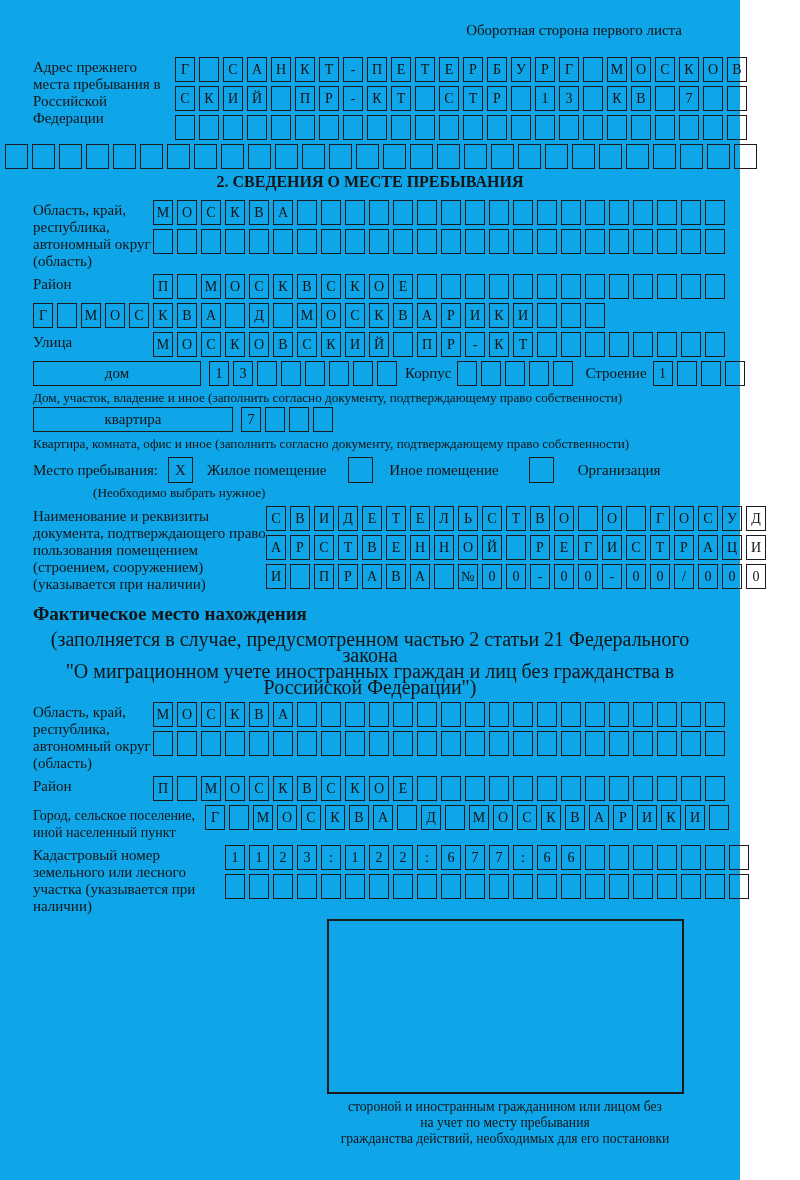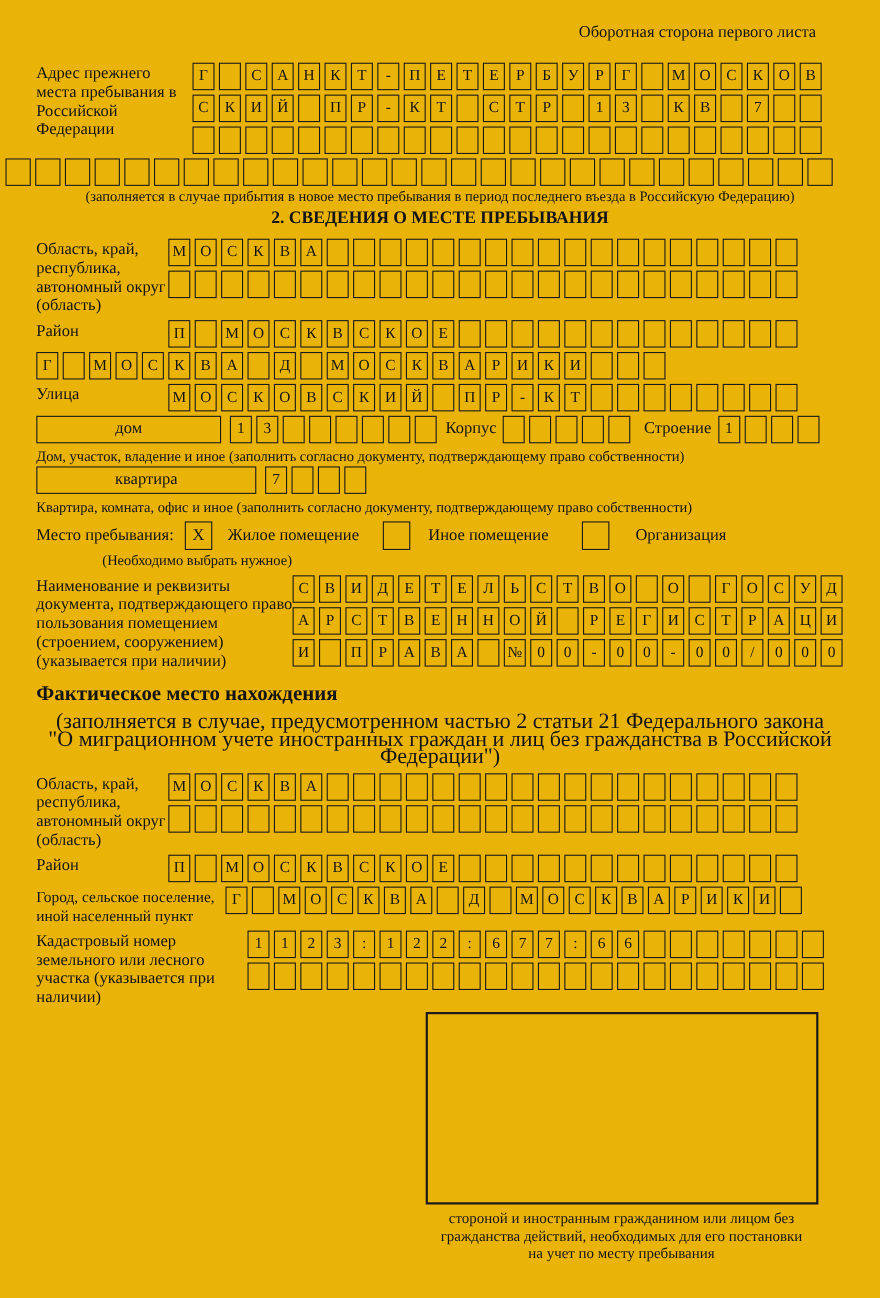--- a/index.html
+++ b/index.html
@@ -1,21 +1,21 @@
 <!DOCTYPE html>
 <html><head>
 <meta charset="utf-8">
 <style>
   html,body{margin:0;padding:0;background:#fff;}
   .page{
     position:relative;
-    width:800px;height:1180px;
+    width:740px;height:1180px;
     box-sizing:border-box;
     padding:22px 33px 0 33px;
-    background:#eab308;
+    background:#0ea5e9;
     color:#141414;
     font-family:"Liberation Serif", serif;
   }
   .side-note{ text-align:right; font-size:15px; padding-right:25px; margin-bottom:18px;}
   
   .cells{display:flex; flex-wrap:nowrap;}
   .cell{
     display:inline-flex; flex:none;
     width:20px; height:25px; box-sizing:border-box;
     border:1.6px solid #1b1b1b; margin-right:4px;
@@ -160,21 +160,20 @@
       <span class="cell"></span>
       <span class="cell"></span>
       <span class="cell"></span>
       <span class="cell"></span>
       <span class="cell"></span>
       <span class="cell"></span>
       <span class="cell"></span>
       <span class="cell"></span>
       <span class="cell"></span>
     </div>
-  <div class="caption center">(заполняется в случае прибытия в новое место пребывания в период последнего въезда в Российскую Федерацию)</div>
 
   <div class="h-main">2. СВЕДЕНИЯ О МЕСТЕ ПРЕБЫВАНИЯ</div>
 
   <div class="frow">
     <div class="flabel lbl118">Область, край, республика, автономный округ (область)</div>
     <div class="rowstack">
       <div class="cells">
           <span class="cell">М</span>
           <span class="cell">О</span>
           <span class="cell">С</span>
@@ -616,18 +615,18 @@
           <span class="cell"></span>
           <span class="cell"></span>
         </div>
     </div>
   </div>
 
   <div class="stamp-wrap">
     <div class="stamp-box"></div>
     <div class="stamp-note">
       <div>стороной и иностранным гражданином или лицом без</div>
+      <div>на учет по месту пребывания</div>
       <div>гражданства действий, необходимых для его постановки</div>
-      <div>на учет по месту пребывания</div>
     </div>
   </div>
 
 </div>
 
 </body></html>

